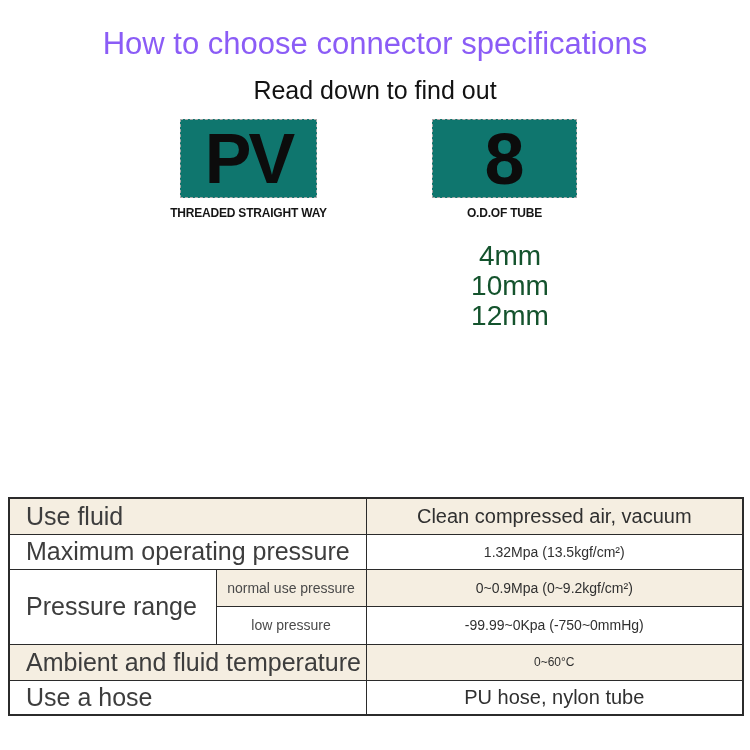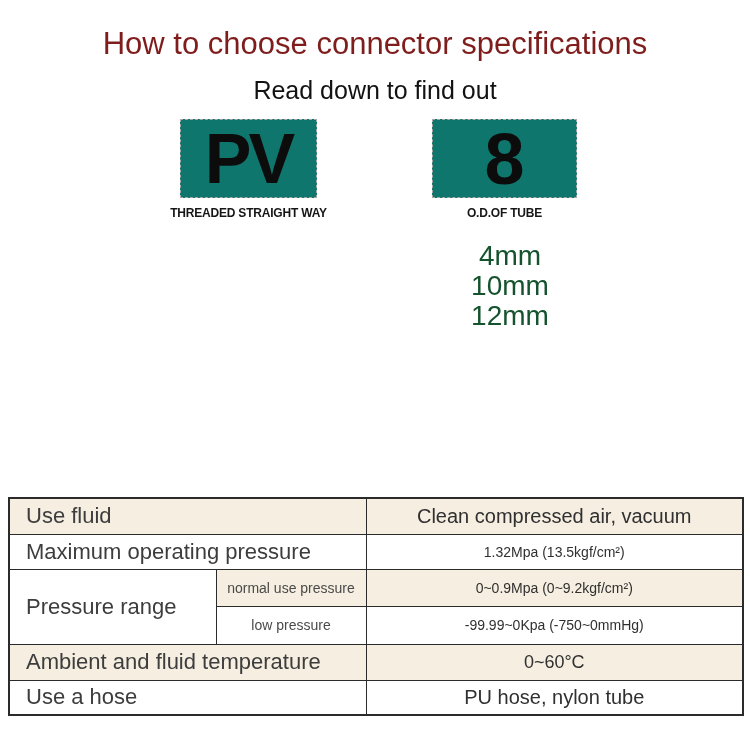--- a/index.html
+++ b/index.html
@@ -7,21 +7,21 @@
     width: 750px; height: 750px;
     background: #ffffff;
     font-family: "Liberation Sans", sans-serif;
     position: relative;
     overflow: hidden;
   }
   .page-title {
     position: absolute; top: 26px; left: 0; width: 750px;
     text-align: center;
     font-size: 31px; font-weight: 400;
-    color: #7f1d1d;
+    color: #8b5cf6;
     letter-spacing: 0px;
   }
   .page-subtitle {
     position: absolute; top: 76px; left: 0; width: 750px;
     text-align: center;
     font-size: 25px; color: #121212;
   }
   .code-box {
     position: absolute;
     border: 1px dashed #a9a9a9;
@@ -56,30 +56,30 @@
   }
   .spec-table td {
     border: 1px solid #2b2b2b;
     vertical-align: middle;
     overflow: hidden;
     background: #ffffff;
   }
   .spec-table td.beige { background: #f5eee1; }
   td.lbl {
     text-align: left; padding: 0 4px 0 16px;
-    font-size: 22px; color: #3d3d3d;
+    font-size: 25px; color: #3d3d3d;
   }
   td.sub {
     text-align: center; font-size: 14px; color: #4a4a4a;
     padding: 0 4px;
   }
   td.val { text-align: center; color: #303030; padding: 0 6px; }
   .v20 { font-size: 20px; }
   .v17 { font-size: 14px; }
-  .v14 { font-size: 18px; }
+  .v14 { font-size: 12px; }
 </style>
 </head>
 <body>
 
 <div class="page-title">How to choose connector specifications</div>
 <div class="page-subtitle">Read down to find out</div>
 
 <div class="code-box code-box-pv">
   <span>PV</span>
 </div>

